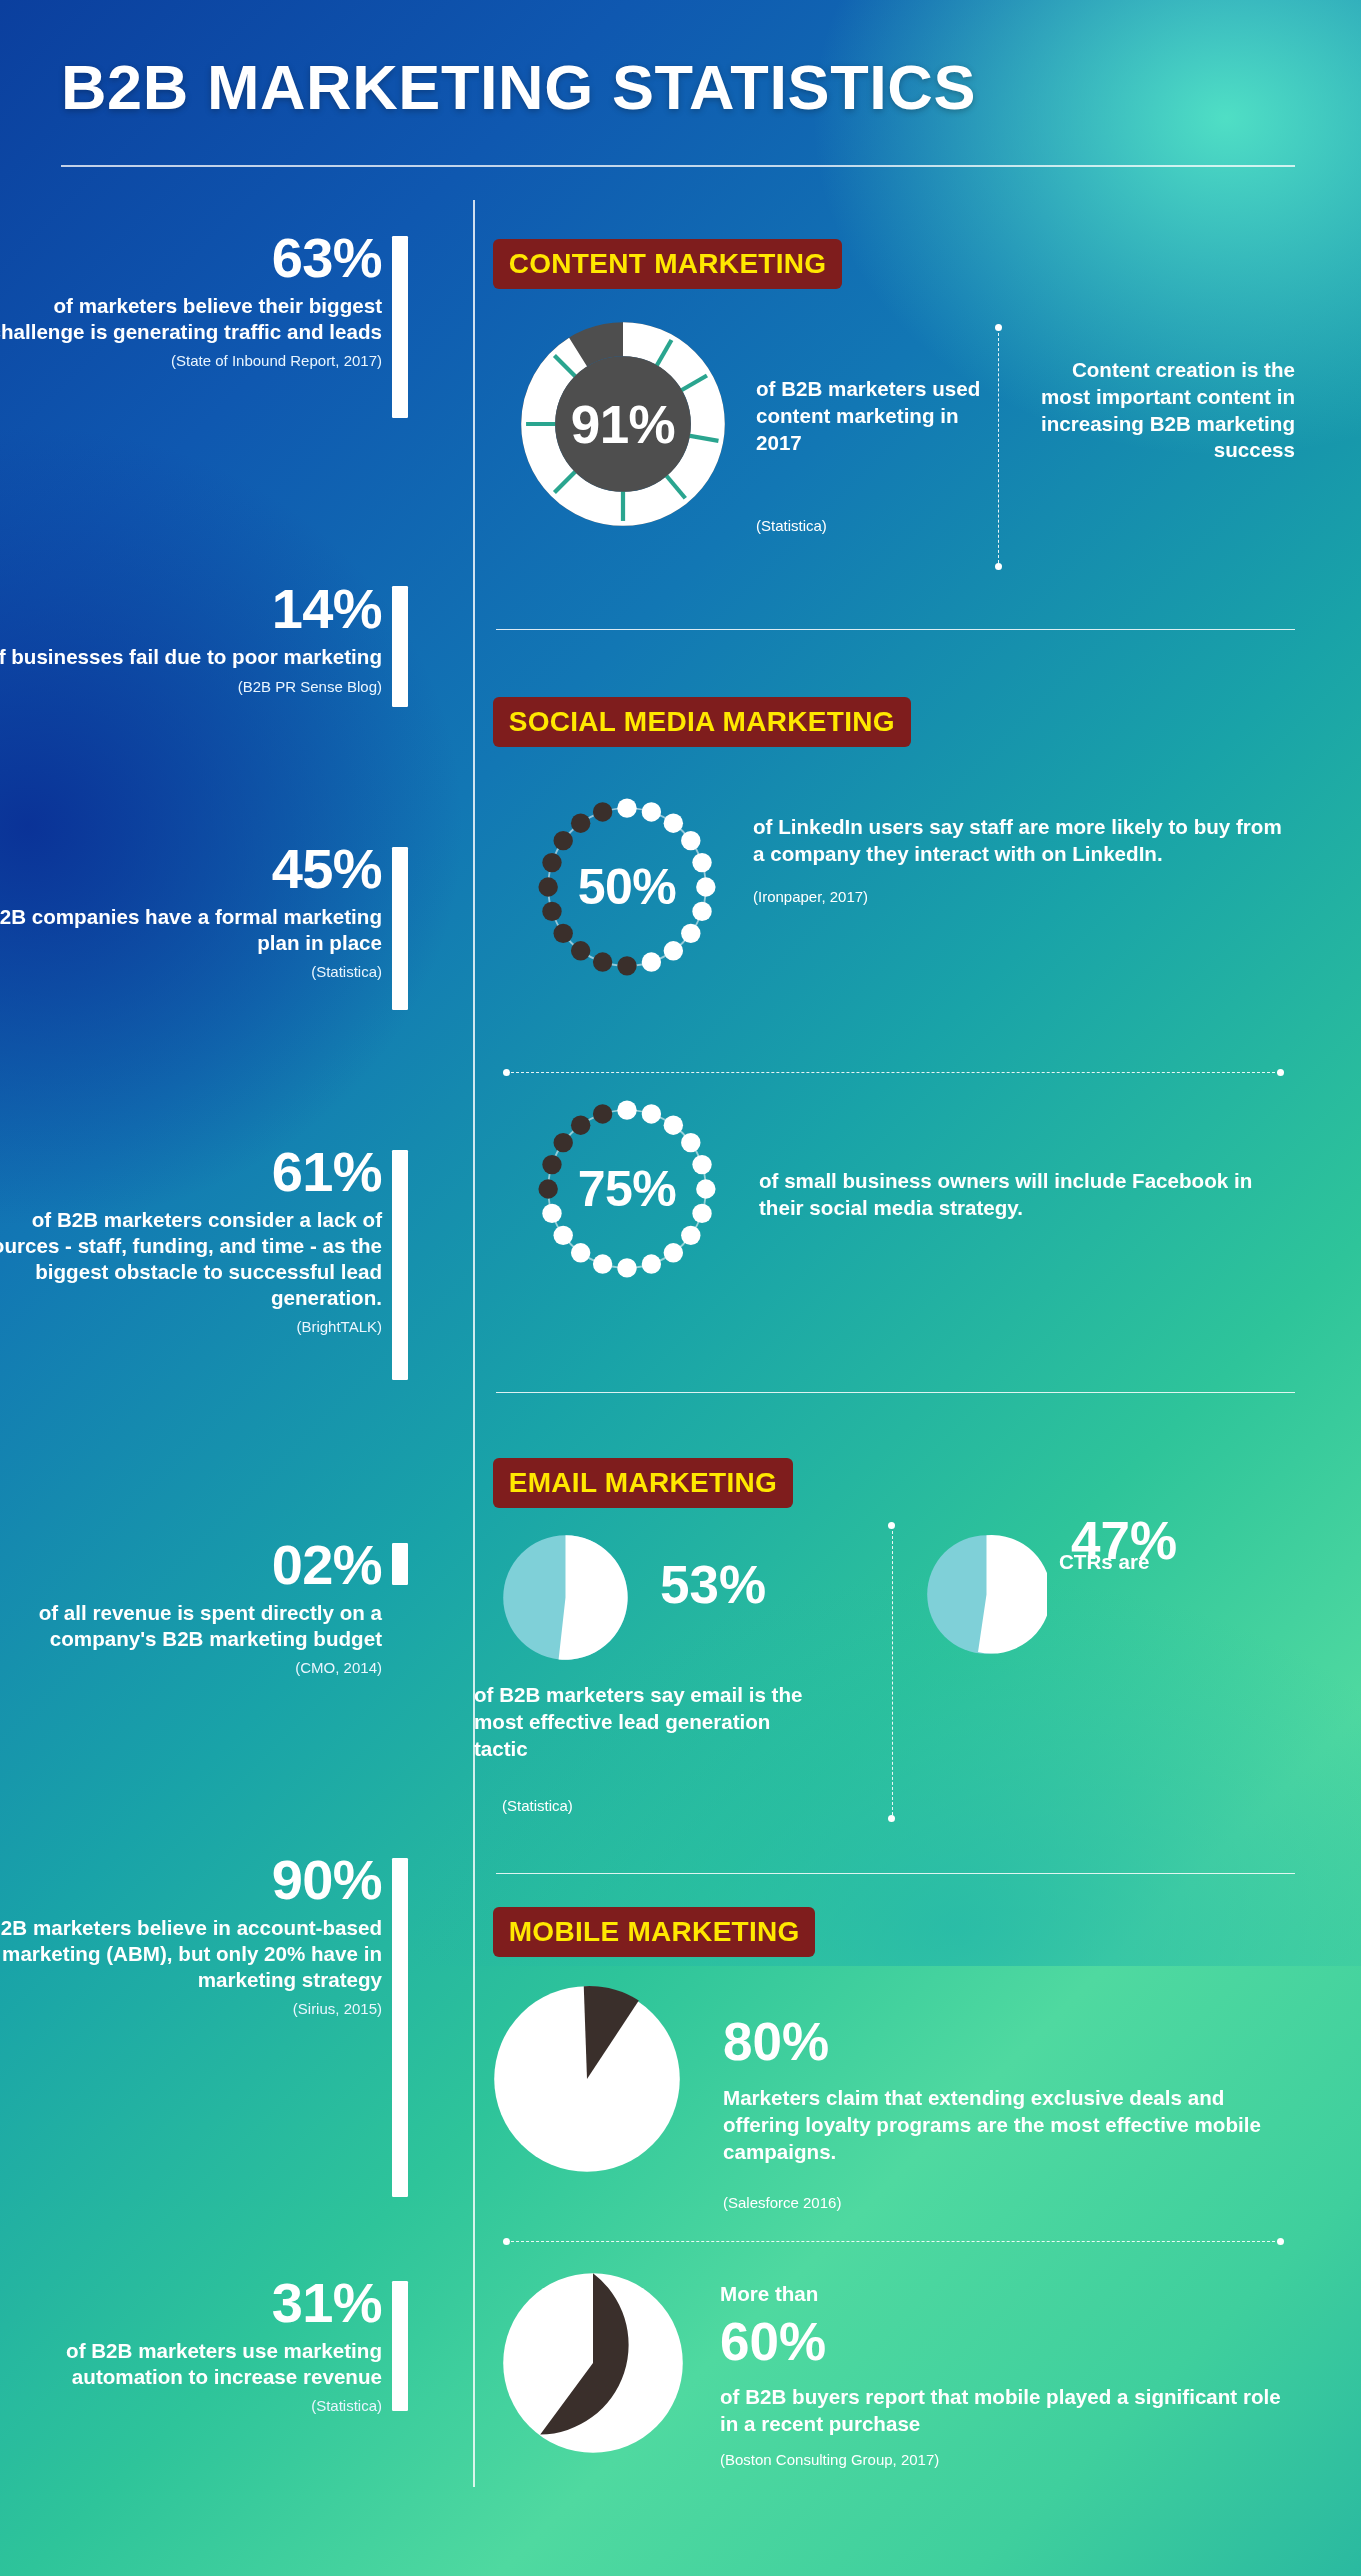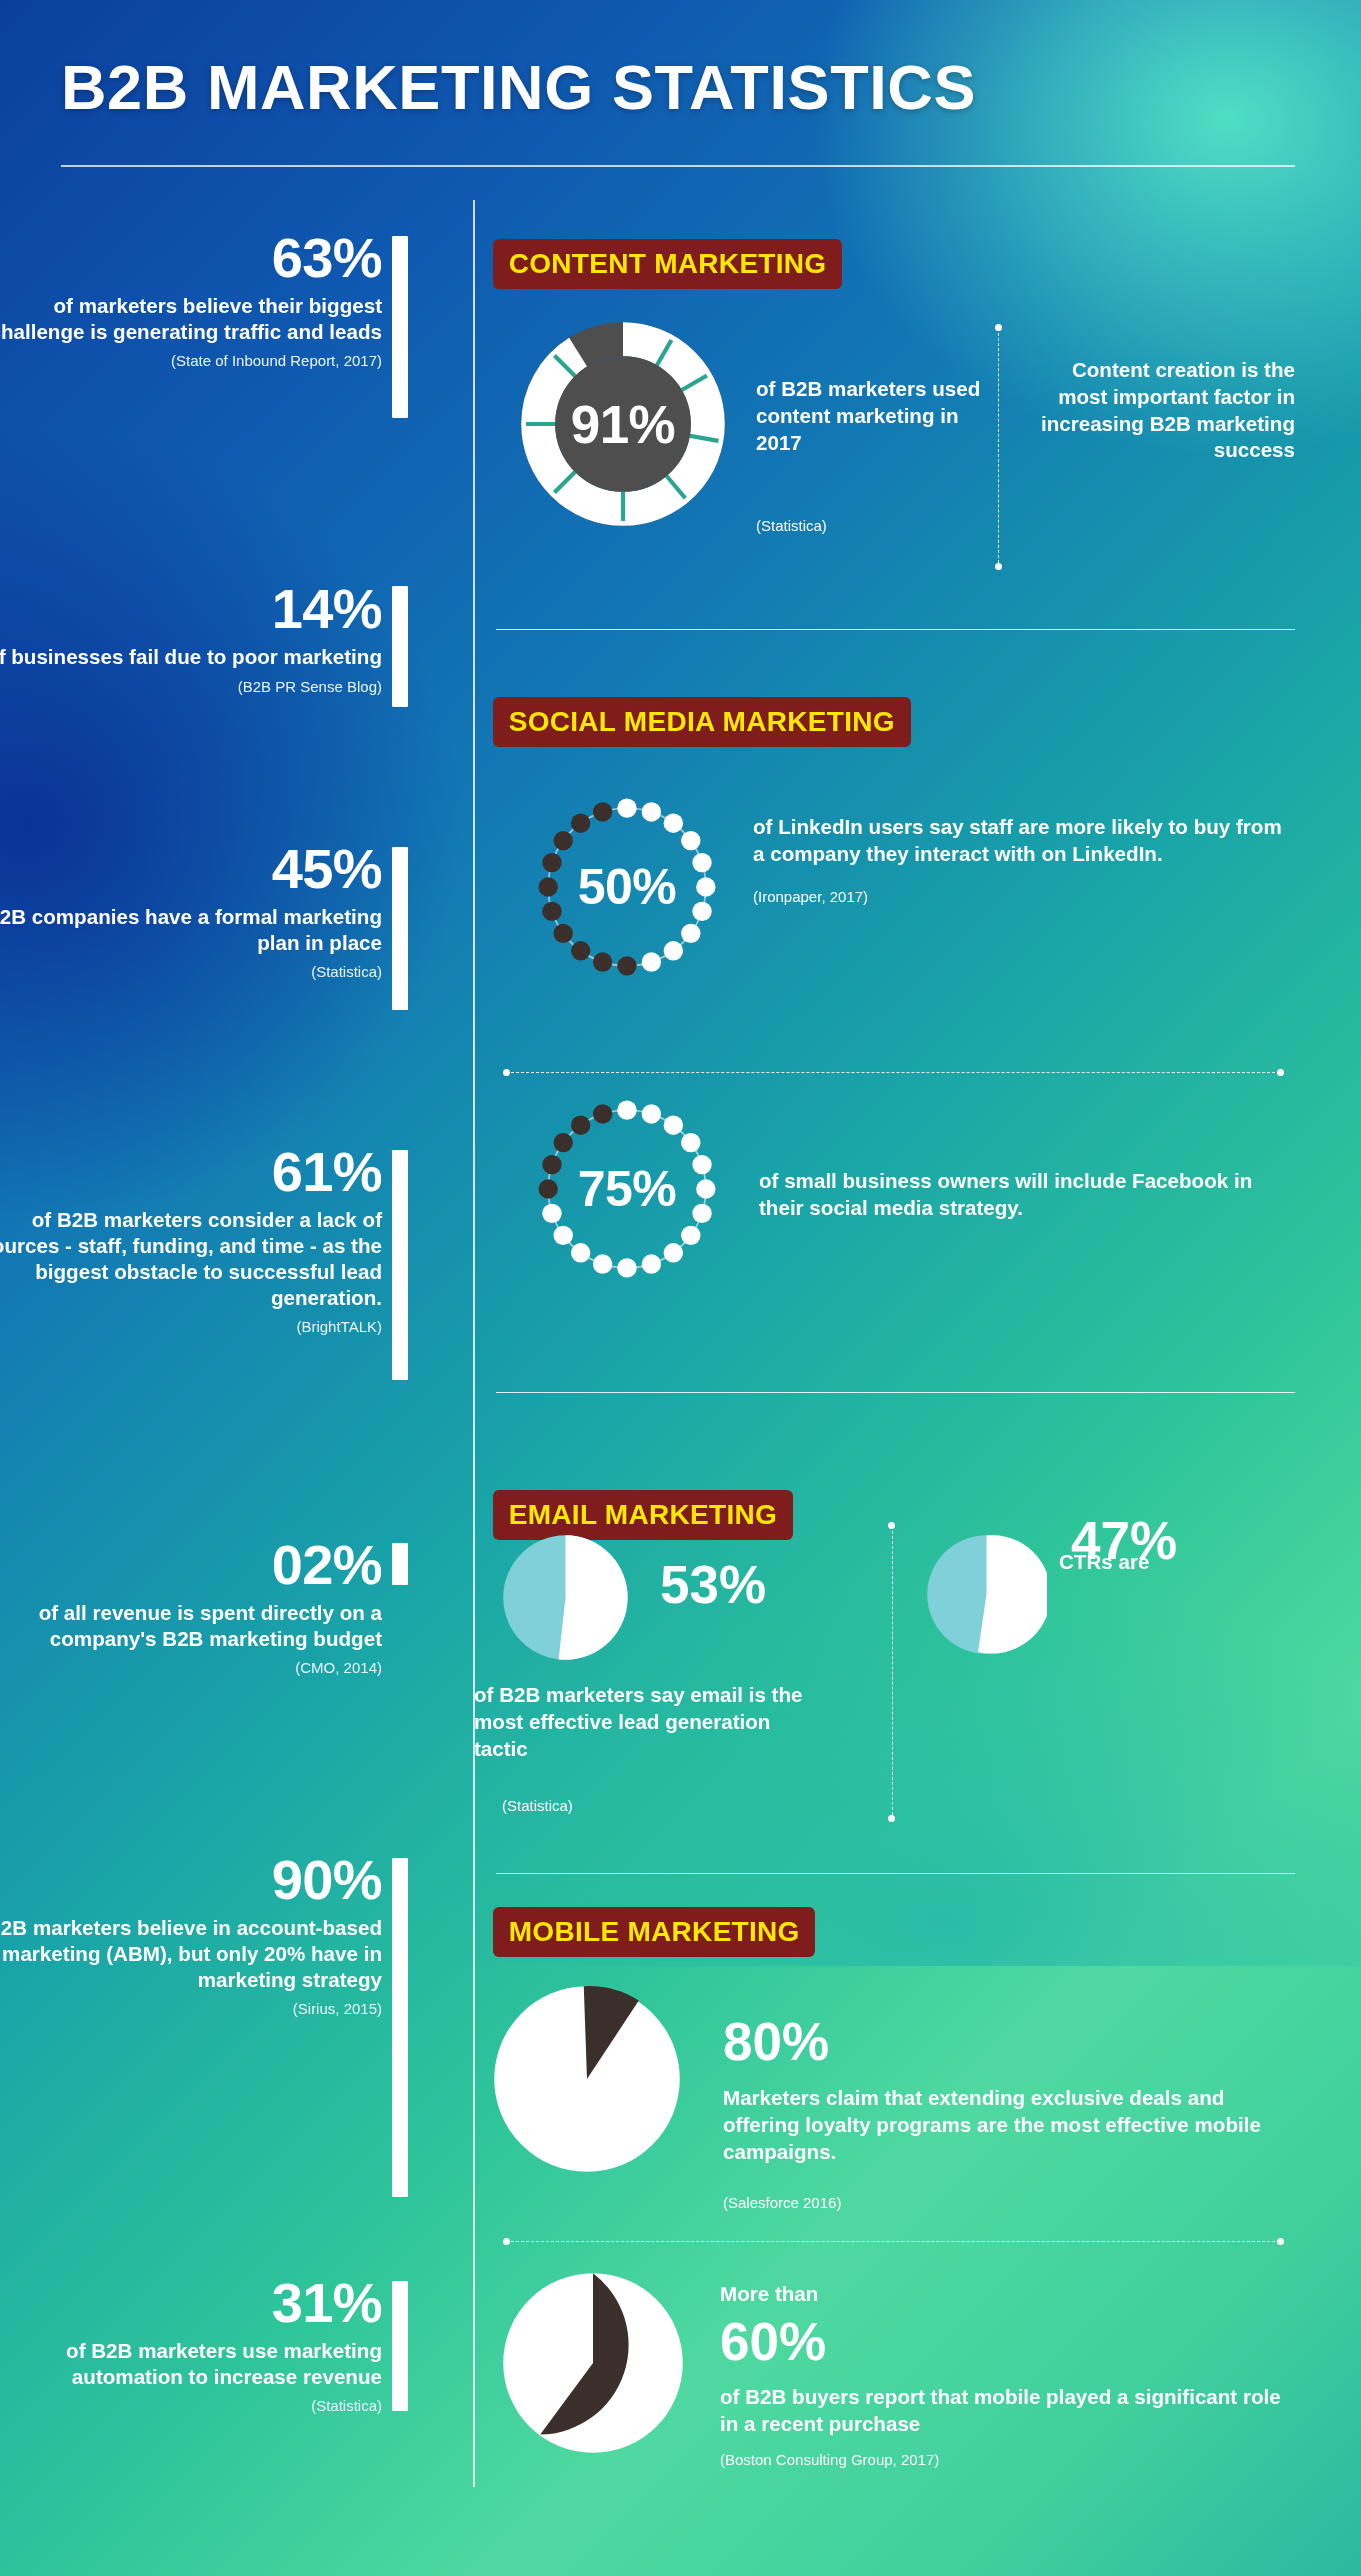--- a/index.html
+++ b/index.html
@@ -205,21 +205,21 @@
     <div class="chart-label" style="font-size:53px;">91%</div>
   </div>
 
   <div class="txt b-text" style="left: 756px; top: 354px; width: 230px; margin-top: 22px;">of B2B marketers used content marketing in 2017</div>
   <div class="txt src-small" style="left: 756px; top: 517px;">(Statistica)</div>
 
   <div class="dashrule-v" style="left: 998px; top: 333px; height: 230px;"></div>
   <div class="dot" style="left: 995px; top: 324px;"></div>
   <div class="dot" style="left: 995px; top: 563px;"></div>
 
-  <div class="txt b-text" style="left: 1029px; top: 357px; width: 266px; text-align: right;">Content creation is the most important factor in increasing B2B marketing success</div>
+  <div class="txt b-text" style="left: 1029px; top: 357px; width: 266px; text-align: right;">Content creation is the most important content in increasing B2B marketing success</div>
 
   <div class="hrule" style="left: 496px; top: 629px; width: 799px;"></div>
 
   <div class="section-title" style="left: 493px; top: 697px;">SOCIAL MEDIA MARKETING</div>
 
   <svg class="chart" style="left: 533px; top: 793px;" width="188" height="188" viewBox="0 0 310 310">
     <circle cx="155" cy="155" r="130" fill="none" stroke="rgba(255,255,255,0.55)" stroke-width="3"></circle>
     <g>
       <circle cx="155" cy="25" r="16" fill="#ffffff"></circle>
       <circle cx="195.2" cy="31.3" r="16" fill="#ffffff"></circle>
@@ -280,21 +280,21 @@
     </g>
   </svg>
   <div class="chart" style="left: 533px; top: 1095px; width:188px; height:188px;">
     <div class="chart-label" style="font-size:50px;">75%</div>
   </div>
 
   <div class="txt b-text" style="left: 759px; top: 1168px; width: 520px;">of small business owners will include Facebook in their social media strategy.</div>
 
   <div class="hrule" style="left: 496px; top: 1392px; width: 799px;"></div>
 
-  <div class="section-title" style="left: 493px; top: 1458px; margin-top: 32px;">EMAIL MARKETING</div>
+  <div class="section-title" style="left: 493px; top: 1458px;">EMAIL MARKETING</div>
 
   <svg class="chart" style="left: 502px; top: 1534px;" width="127" height="127" viewBox="0 0 210 210">
     <circle cx="105" cy="105" r="103" fill="#7fd0d8"></circle>
     <path d="M105,105 L105,2 A103,103 0 1,1 93.6,207.4 Z" fill="#ffffff"></path>
   </svg>
   <div class="txt big-num" style="left: 660px; top: 1558px;">53%</div>
   <div class="txt b-text" style="left: 474px; top: 1682px; width: 351px;">of B2B marketers say email is the most effective lead generation tactic</div>
   <div class="txt src-small" style="left: 502px; top: 1797px;">(Statistica)</div>
 
   <div class="dashrule-v" style="left: 892px; top: 1531px; height: 284px;"></div>

